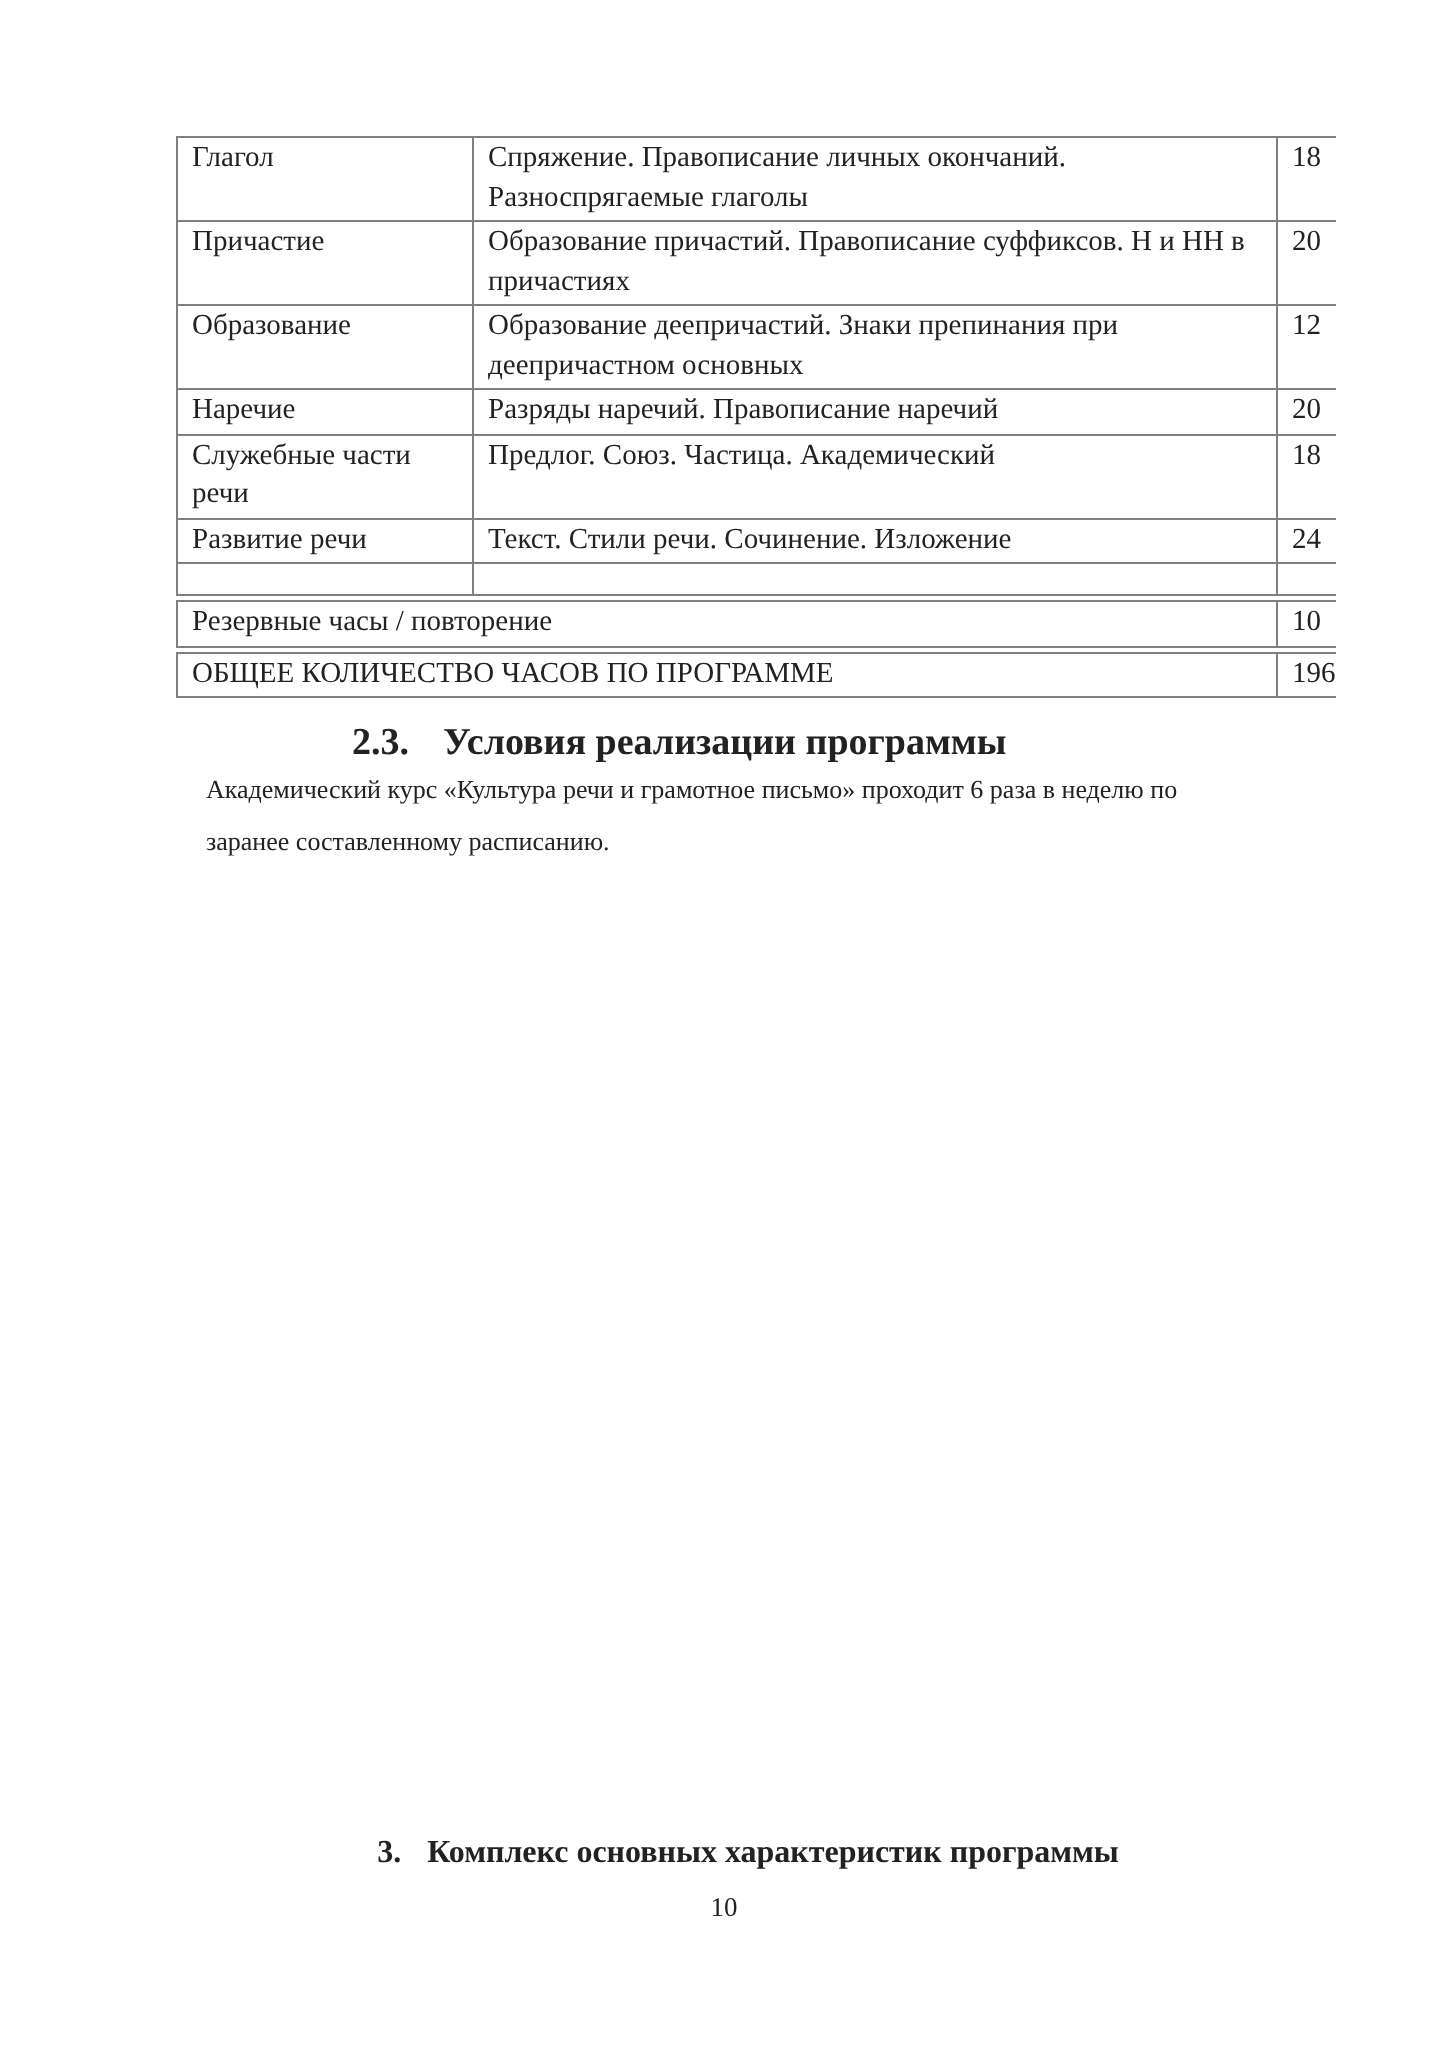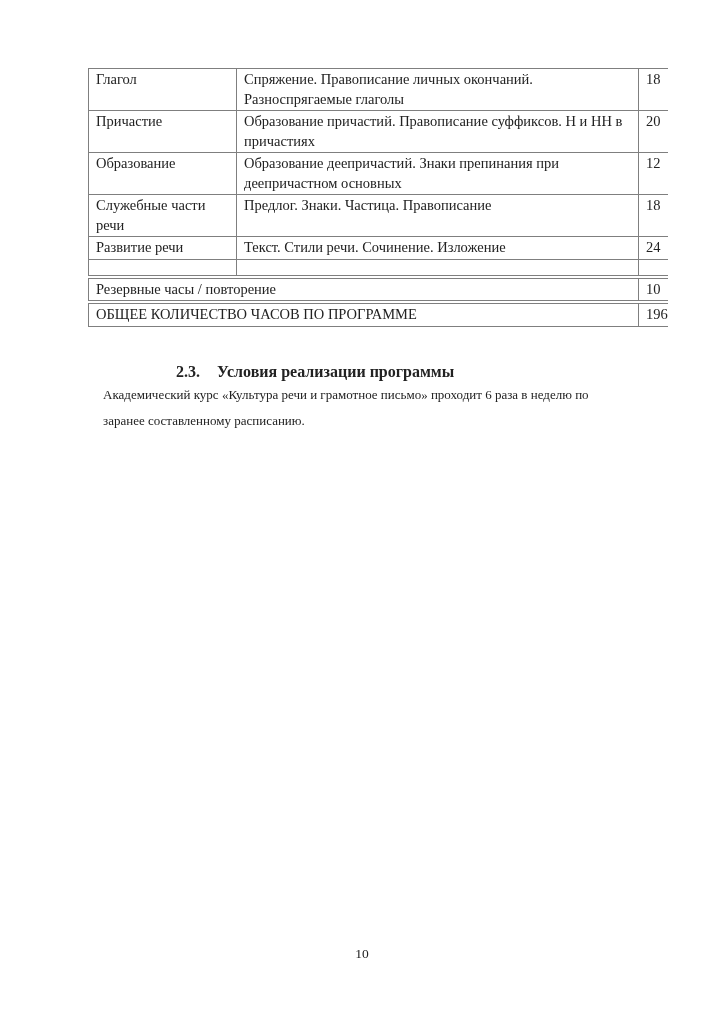--- a/index.html
+++ b/index.html
@@ -48,21 +48,21 @@
   tr.r0 { height: 16px; }  
 
   table.sumtable { margin-top: 2px; }
   table.sumtable td { white-space: nowrap; }
 
   
   .heading23 {
     position: absolute;
     left: 176px;
     top: 362px;
-    font-size: 16px;
+    font-size: 19px;
     font-weight: bold;
     line-height: 20px;
   }
   .heading23 .hnum { margin-right: 17px; }
 
   
   .intro {
     position: absolute;
     left: 103px;
     top: 382px;
@@ -123,24 +123,29 @@
           <td>Образование причастий. Правописание суффиксов. Н и НН в
 причастиях</td>
           <td>20</td>
         </tr>
         <tr class="r2">
           <td>Образование</td>
           <td>Образование деепричастий. Знаки препинания при
 деепричастном основных</td>
           <td>12</td>
         </tr>
+        <tr class="r1">
+          <td>Наречие</td>
+          <td>Разряды наречий. Правописание наречий</td>
+          <td>20</td>
+        </tr>
         <tr class="r2">
           <td>Служебные части
 речи</td>
-          <td>Предлог. Знаки. Частица. Правописание</td>
+          <td>Предлог. Союз. Частица. Академический</td>
           <td>18</td>
         </tr>
         <tr class="r1">
           <td>Развитие речи</td>
           <td>Текст. Стили речи. Сочинение. Изложение</td>
           <td>24</td>
         </tr>
         <tr class="r0">
           <td></td>
           <td></td>
@@ -177,16 +182,19 @@
 
   </div>
 
   <div class="heading23">
     <span class="hnum">2.3.</span><span>Условия реализации программы</span>
   </div>
 
   <div class="intro">Академический курс «Культура речи и грамотное письмо» проходит 6 раза в неделю по
 заранее составленному расписанию.</div>
 
+  <div class="heading3">
+    <span class="hnum">3.</span><span>Комплекс основных характеристик программы</span>
+  </div>
 
   <div class="pagenum">10</div>
 
 </div>
 
 </body></html>

